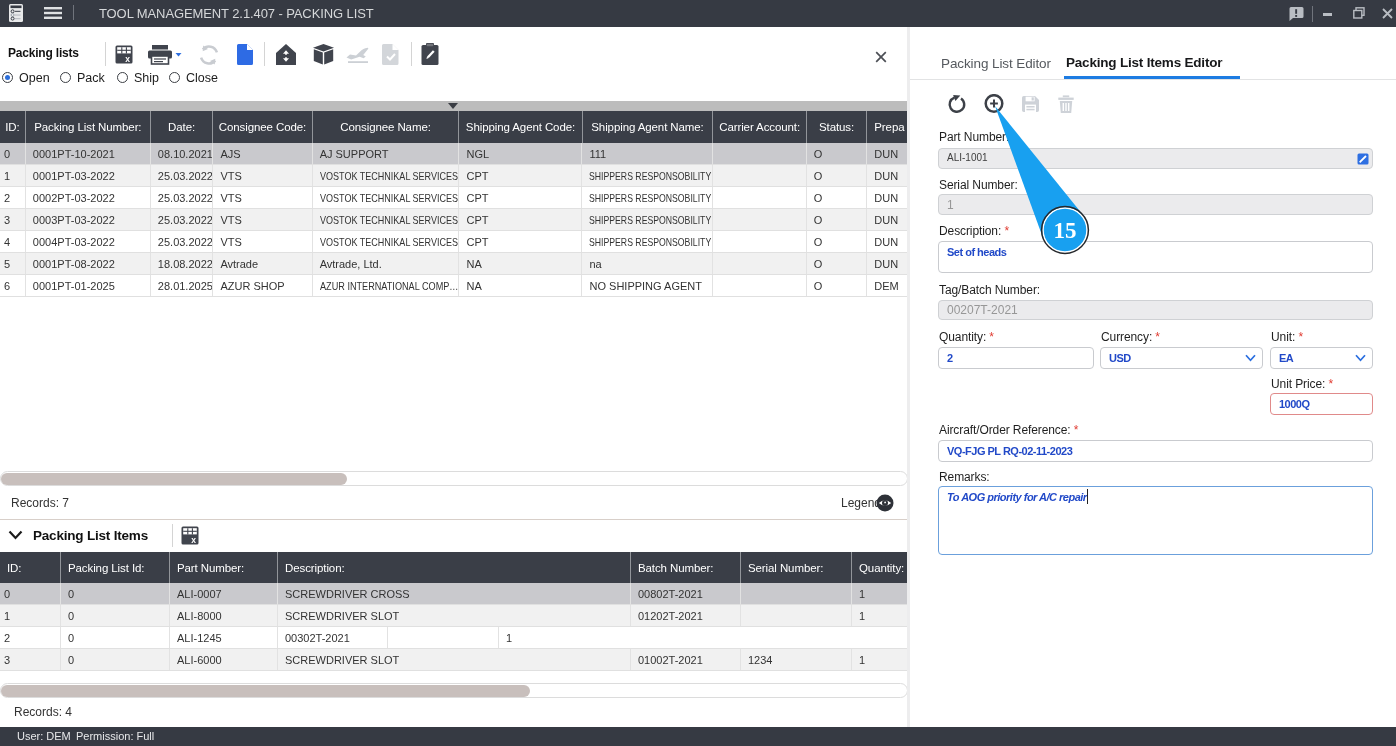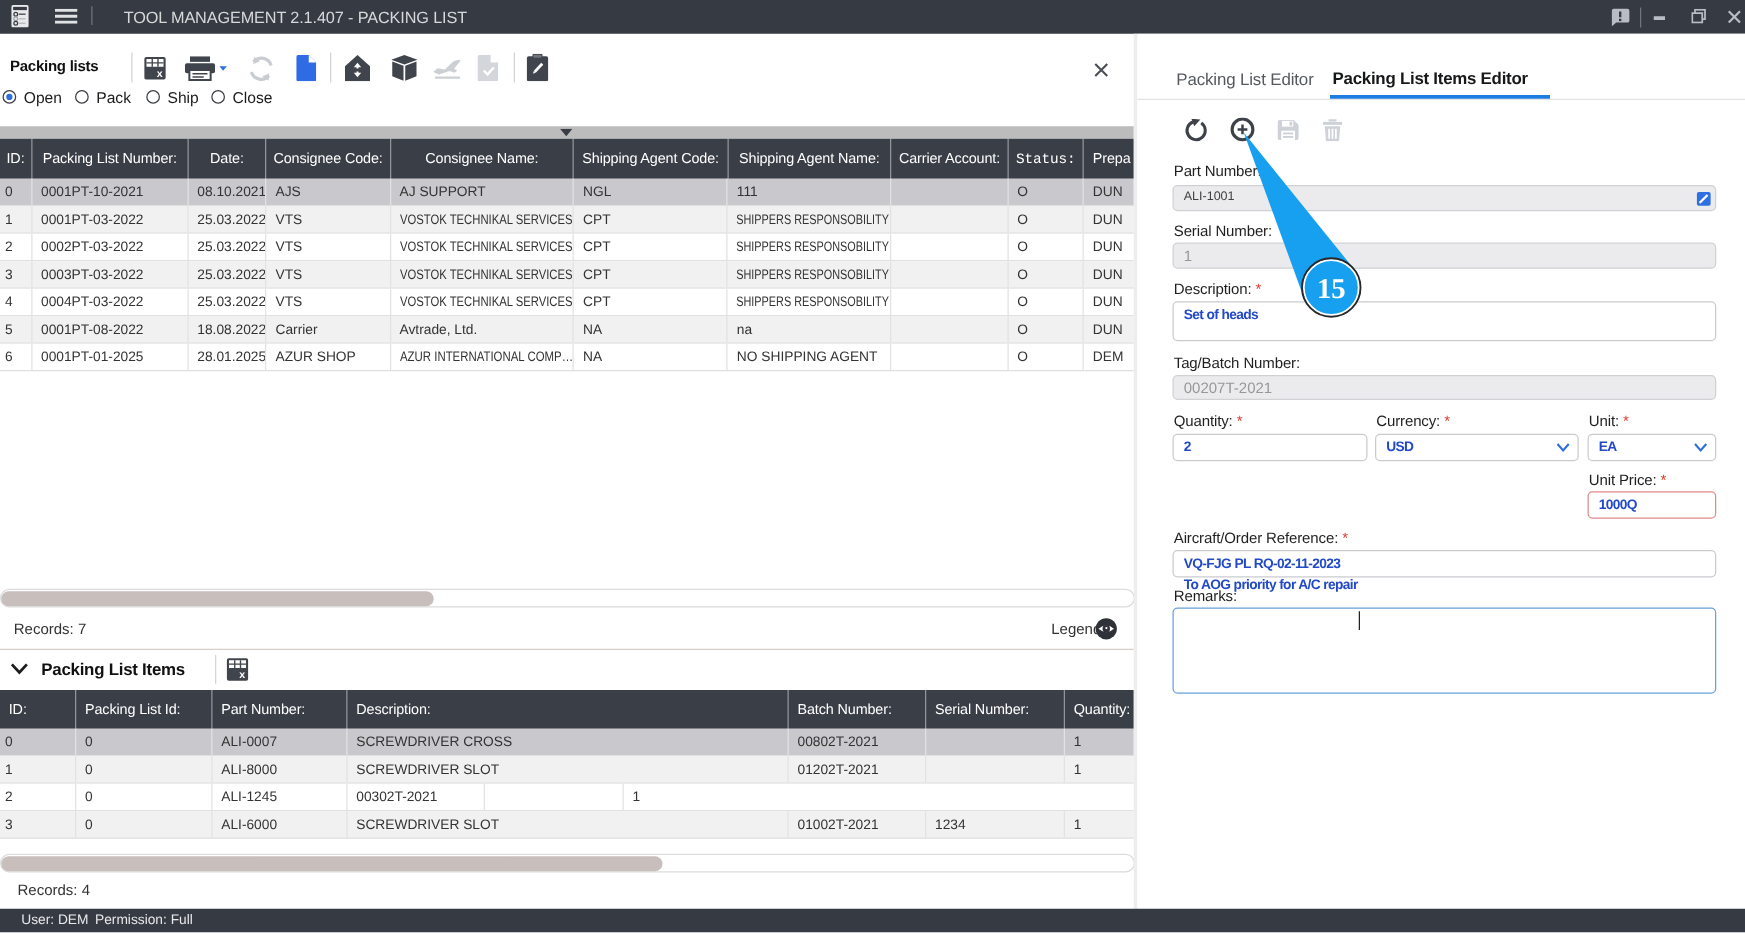--- a/index.html
+++ b/index.html
@@ -153,21 +153,21 @@
   </svg>
 <div class="abs grow" style="left:0;top:111px;width:907px;height:32px;background:#3a3e47;">
   <div class="hdrcell" style="width:26px;">ID:</div>
   <div class="hdrcell" style="width:126px;">Packing List Number:</div>
   <div class="hdrcell" style="width:63px;">Date:</div>
   <div class="hdrcell" style="width:100px;">Consignee Code:</div>
   <div class="hdrcell" style="width:148px;">Consignee Name:</div>
   <div class="hdrcell" style="width:124px;">Shipping Agent Code:</div>
   <div class="hdrcell" style="width:132px;">Shipping Agent Name:</div>
   <div class="hdrcell" style="width:94px;">Carrier Account:</div>
-  <div class="hdrcell" style="width:61px;font-family:Liberation Mono, monospace;">Status:</div>
+  <div class="hdrcell" style="width:61px;">Status:</div>
   <div class="hdrcell" style="width:40px;border-right:none;justify-content:flex-start;padding-left:7px;">Prepa</div>
 </div>
 <div class="abs grow" style="left:0;top:143px;width:907px;height:22px;background:#c9c9cd;border-bottom:1px solid #e0e0e0;">
     <div class="rowcell" style="width:26px;padding-left:4px;">0</div>
     <div class="rowcell" style="width:126px;">0001PT-10-2021</div>
     <div class="rowcell" style="width:63px;">08.10.2021</div>
     <div class="rowcell" style="width:100px;">AJS</div>
     <div class="rowcell" style="width:148px;">AJ SUPPORT</div>
     <div class="rowcell" style="width:124px;">NGL</div>
     <div class="rowcell" style="width:132px;">111</div>
@@ -236,21 +236,21 @@
       <span class="sq79">SHIPPERS RESPONSOBILITY</span>
     </div>
     <div class="rowcell" style="width:94px;"></div>
     <div class="rowcell" style="width:61px;">O</div>
     <div class="rowcell" style="width:40px; border-right:none;">DUN</div>
   </div>
 <div class="abs grow" style="left:0;top:253px;width:907px;height:22px;background:#f1f1f1;border-bottom:1px solid #e0e0e0;">
     <div class="rowcell" style="width:26px;padding-left:4px;">5</div>
     <div class="rowcell" style="width:126px;">0001PT-08-2022</div>
     <div class="rowcell" style="width:63px;">18.08.2022</div>
-    <div class="rowcell" style="width:100px;">Carrier</div>
+    <div class="rowcell" style="width:100px;">Avtrade</div>
     <div class="rowcell" style="width:148px;">Avtrade, Ltd.</div>
     <div class="rowcell" style="width:124px;">NA</div>
     <div class="rowcell" style="width:132px;">na</div>
     <div class="rowcell" style="width:94px;"></div>
     <div class="rowcell" style="width:61px;">O</div>
     <div class="rowcell" style="width:40px; border-right:none;">DUN</div>
   </div>
 <div class="abs grow" style="left:0;top:275px;width:907px;height:22px;background:#ffffff;border-bottom:1px solid #e0e0e0;">
     <div class="rowcell" style="width:26px;padding-left:4px;">6</div>
     <div class="rowcell" style="width:126px;">0001PT-01-2025</div>
@@ -410,21 +410,21 @@
     <path d="M1 1.2 L5.5 6.3 L10 1.2" fill="none" stroke="#2b6fe0" stroke-width="1.7"></path>
   </svg>
 <div class="abs lbl" style="left:1271px;top:377px;">Unit Price: <span class="star">*</span></div>
 <div class="abs inp" style="left:1270px;top:393px;width:103px;height:22px;border-color:#e08a8a;border-width:1.5px;"></div>
 <div class="abs blue" style="left:1279px;top:398px;font-size:12px;">1000Q</div>
 <div class="abs lbl" style="left:939px;top:423px;">Aircraft/Order Reference: <span class="star">*</span></div>
 <div class="abs inp" style="left:938px;top:440px;width:435px;height:22px;"></div>
 <div class="abs blue" style="left:947px;top:445px;font-size:12px;">VQ-FJG PL RQ-02-11-2023</div>
 <div class="abs lbl" style="left:939px;top:470px;">Remarks:</div>
 <div class="abs inp" style="left:938px;top:486px;width:435px;height:69px;border-color:#6ba0dc;border-width:1.5px;"></div>
-<div class="abs blue" style="left:947px;top:462px;font-size:12px;">To AOG priority for A/C repair</div>
+<div class="abs blue" style="left:947px;top:491px;font-size:12px;font-style:italic;">To AOG priority for A/C repair</div>
 <div class="abs" style="left:1087px;top:489px;width:1px;height:15px;background:#222;"></div>
 
 <svg class="abs" style="left:975px;top:98px;" width="145" height="165" viewBox="0 0 145 165">
   <polygon points="20,8 68,140 108,117" fill="#18a0f0"></polygon>
   <circle cx="90" cy="132" r="22" fill="#18a0f0" stroke="#ffffff" stroke-width="1.5"></circle>
   <circle cx="90" cy="132" r="23.4" fill="none" stroke="#26282b" stroke-width="1.5"></circle>
   <text x="90" y="140" font-family="Liberation Serif" font-size="23" font-weight="bold" fill="#fff" text-anchor="middle">15</text>
 </svg>
 
 <div class="abs" style="left:0;top:727px;width:1396px;height:19px;background:#363a43;"></div>

